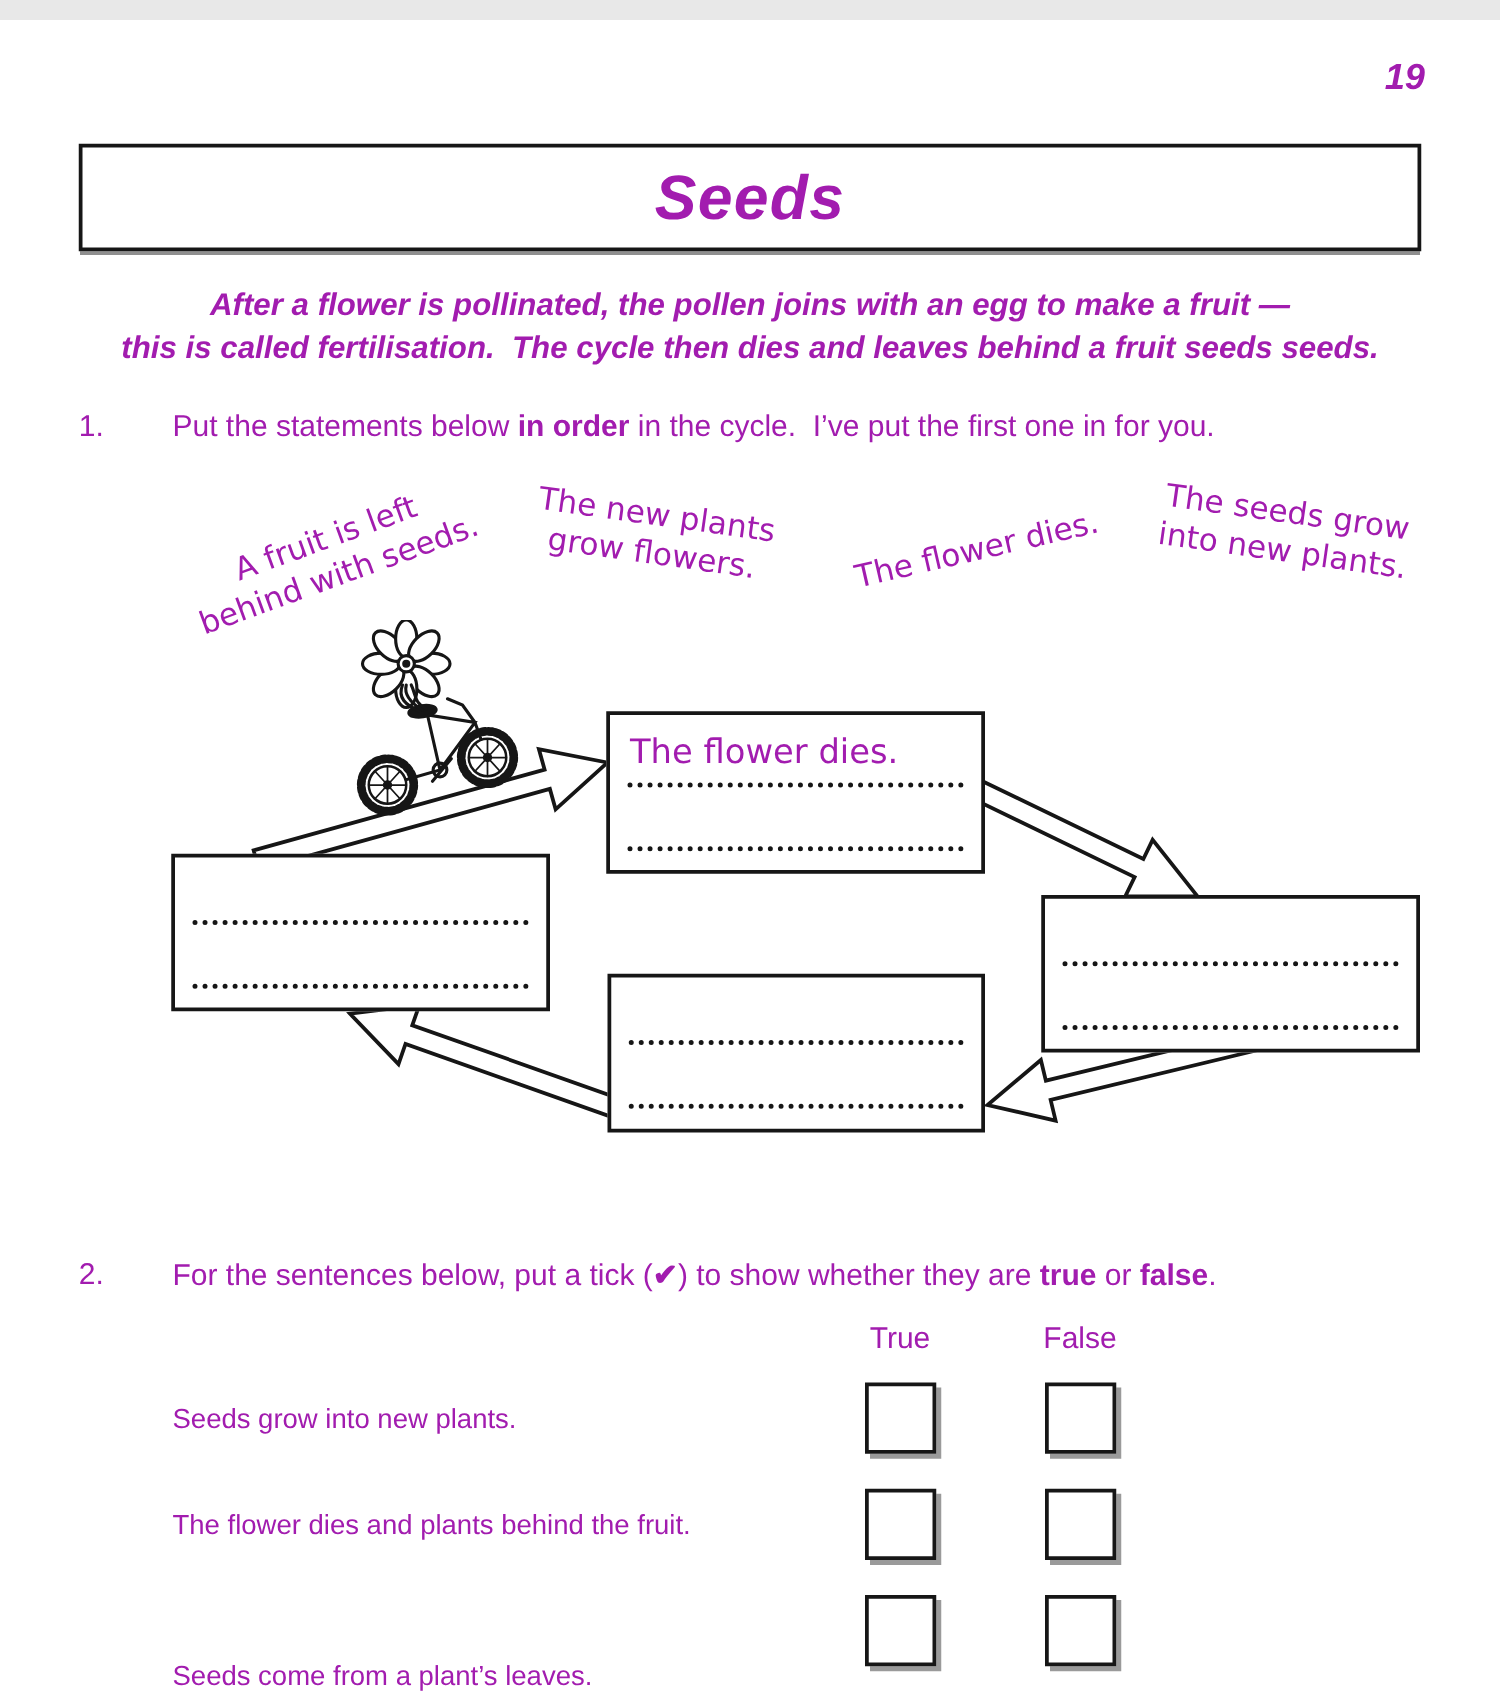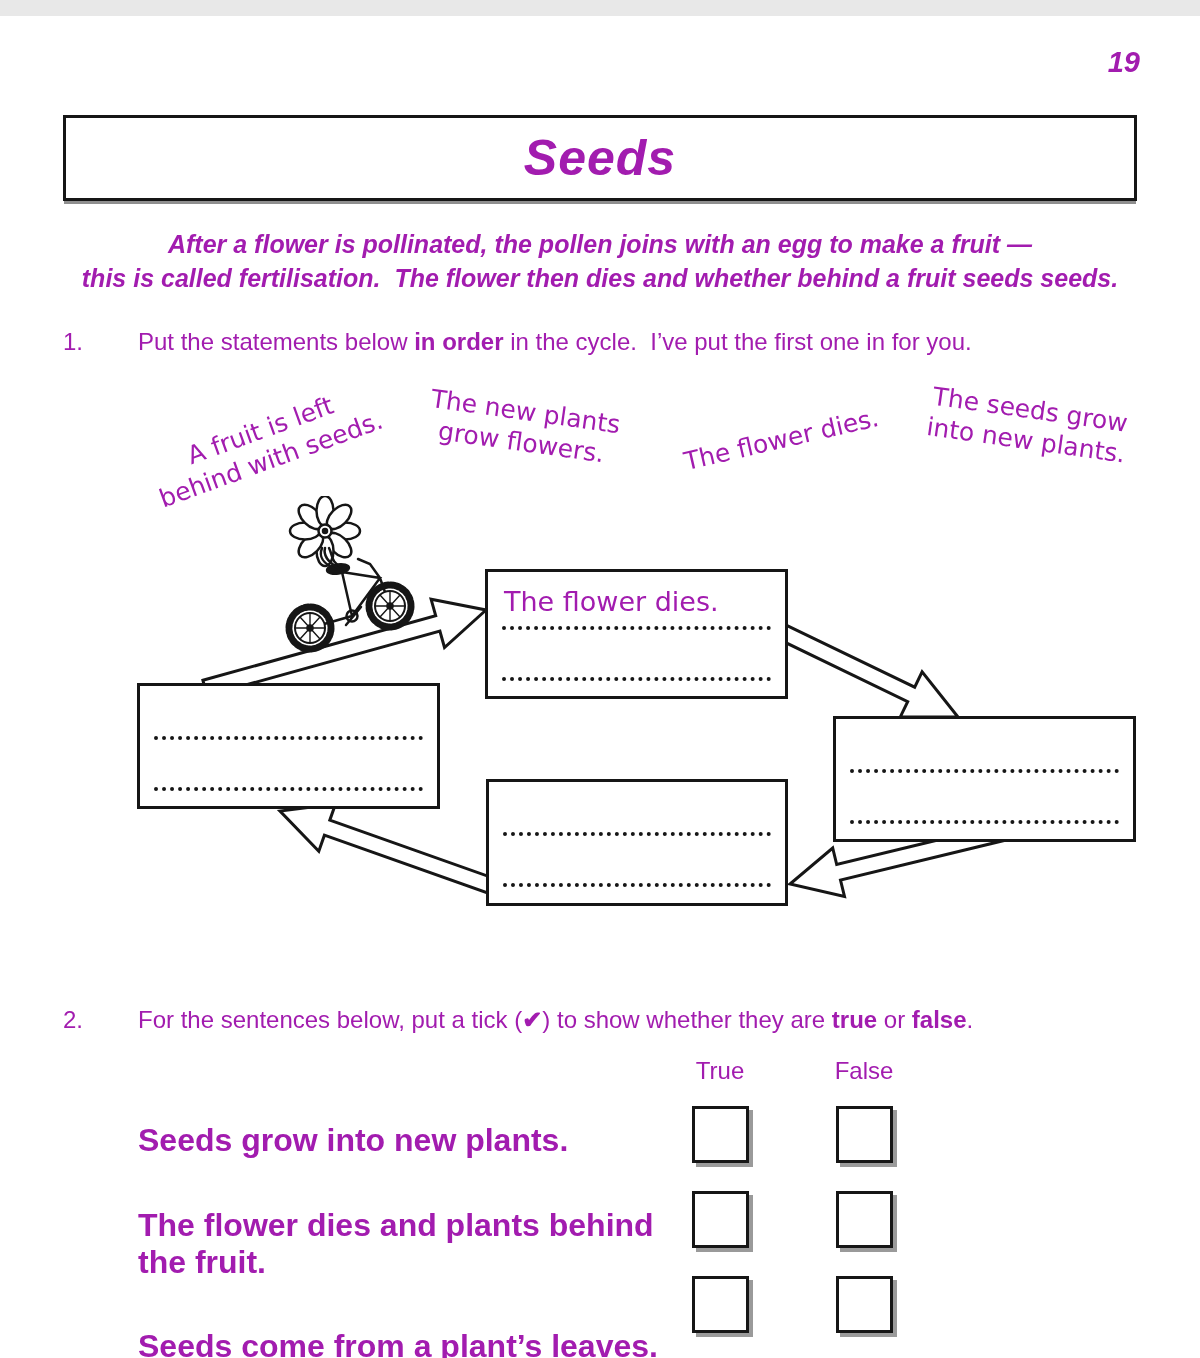--- a/index.html
+++ b/index.html
@@ -53,21 +53,21 @@
   .box-bottom { left:486px; top:763px; width:302px; height:127px; }
   .box-value { position:absolute; left:16px; top:14px; font-size:27px; white-space:nowrap; }
   .dotline { position:absolute; left:14px; right:14px; height:0;
     border-bottom:4px dotted #161616; }
   .dl1 { top:50px; } .dl2 { top:101px; }
   .box-top .dl1 { top:54px; } .box-top .dl2 { top:105px; }
 
   
   .tf-header { position:absolute; top:1041px; font-size:24px; text-align:center; width:120px; }
   .tfh-true { left:660px; } .tfh-false { left:804px; }
-  .tf-text { position:absolute; left:138px; width:540px; font-size:32px;font-weight:bold; }
+  .tf-text { position:absolute; left:138px; width:540px; font-size:22px; }
   .cb { position:absolute; width:51px; height:51px; background:#fff;
     border:3px solid #161616; box-shadow:4px 4px 0 #9a9a9a; }
   .cb-true { left:692px; } .cb-false { left:836px; }
   .row1 .cb { top:1090px; } .row1 .tf-text { top:1106px; }
   .row2 .cb { top:1175px; } .row2 .tf-text { top:1191px; }
   .row3 .cb { top:1260px; } .row3 .tf-text { top:1312px; }
   .row4 .cb { top:1344px; } .row4 .tf-text { top:1352px; }
 </style>
 </head>
 <body>
@@ -75,21 +75,21 @@
 <div class="page">
 
   <div class="pageno">19</div>
 
   <div class="titlebox">
     <span class="title-text">Seeds</span>
   </div>
 
   <div class="intro">
     <div class="pre"><span>After a flower is pollinated, the pollen joins with an </span><span class="u">egg</span><span> to make a </span><span class="u">fruit</span><span> —</span></div>
-    <div class="pre"><span>this is called </span><span class="u">fertilisation</span><span>.  The flower then dies and whether behind a </span><span class="u">fruit</span><span> seeds </span><span class="u">seeds</span><span>.</span></div>
+    <div class="pre"><span>this is called </span><span class="u">fertilisation</span><span>.  The cycle then dies and leaves behind a </span><span class="u">fruit</span><span> seeds </span><span class="u">seeds</span><span>.</span></div>
   </div>
 
   <div class="q-num q1">1.</div>
   <div class="q-text q1 pre"><span>Put the statements below </span><span class="b">in order</span><span> in the cycle.  I’ve put the first one in for you.</span></div>
 
   <div class="cycle-label hand lab1">
     <div>A fruit is left</div>
     <div>behind with seeds.</div>
   </div>
   <div class="cycle-label hand lab2">

